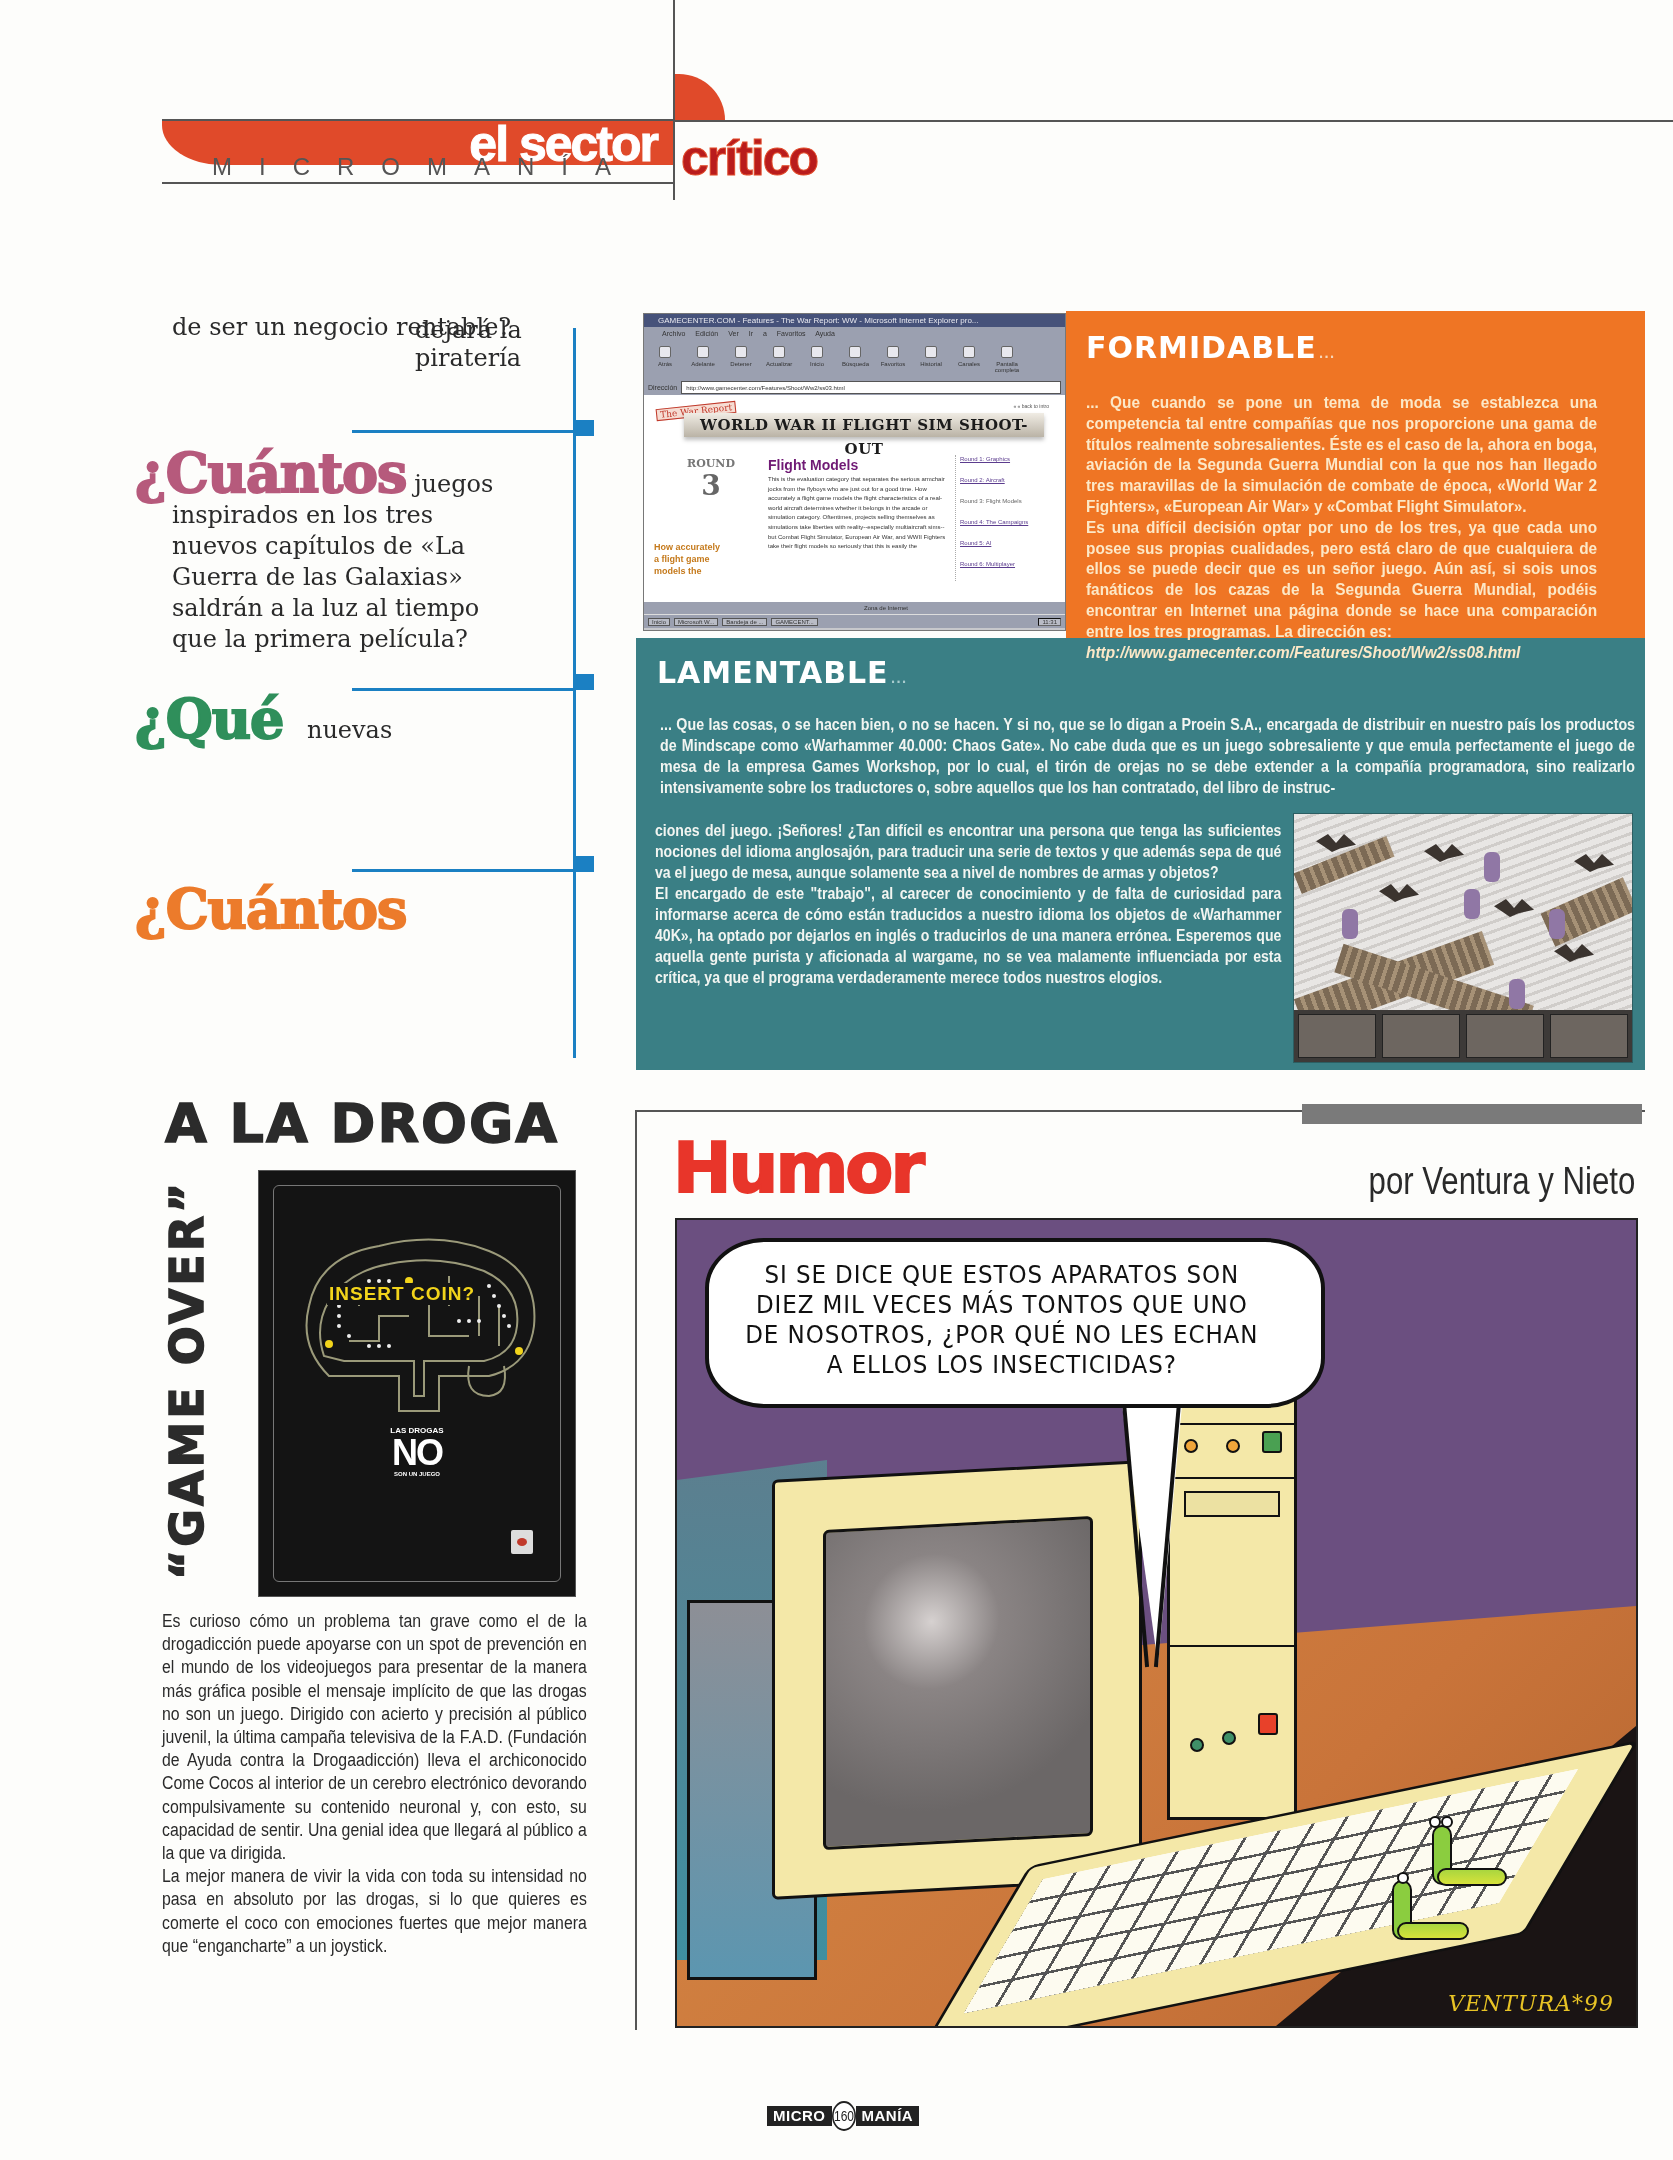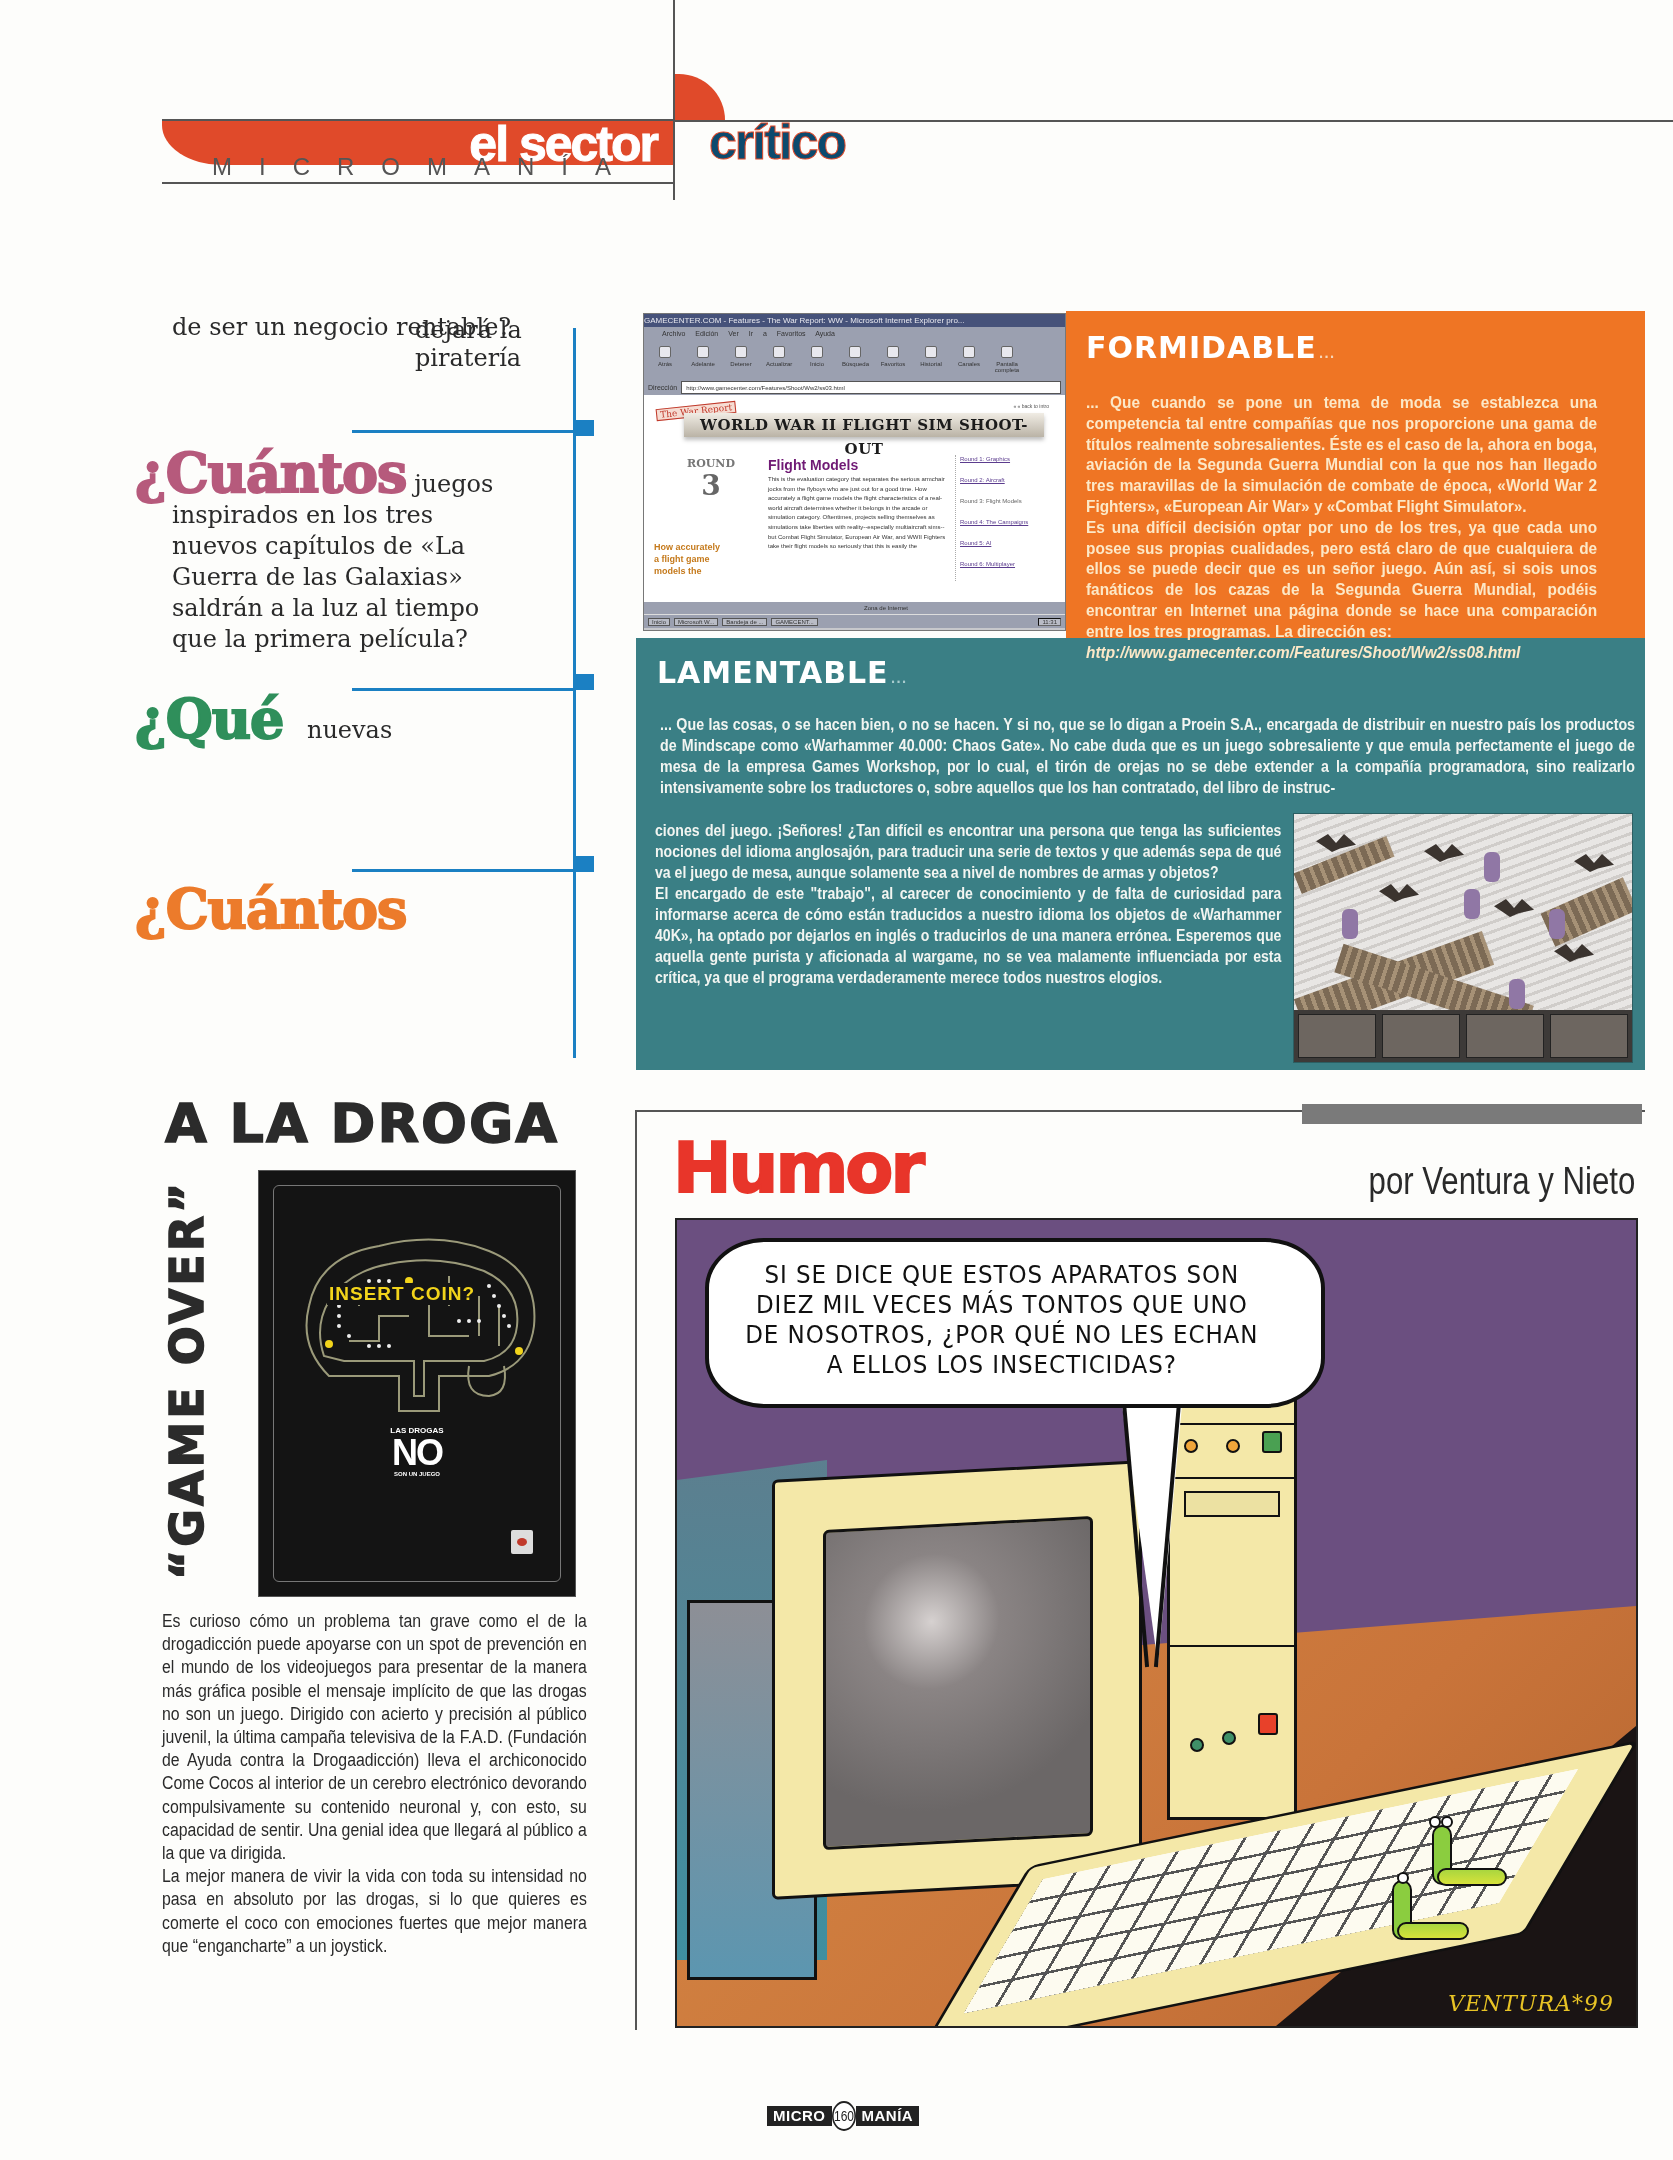--- a/index.html
+++ b/index.html
@@ -5,36 +5,36 @@
   * { box-sizing: border-box; margin: 0; padding: 0; }
   html, body { width: 1673px; height: 2160px; background: #fdfdfb; overflow: hidden; }
   body { position: relative; font-family: "Liberation Sans", sans-serif; color: #222; }
 
   
   .hdr-vline { position: absolute; left: 673px; top: 0; width: 2px; height: 200px; background: #555; }
   .hdr-hline { position: absolute; left: 673px; top: 120px; width: 1000px; height: 2px; background: #555; }
   .hdr-sun { position: absolute; left: 675px; top: 74px; width: 50px; height: 46px; background: #e04a2a; border-top-right-radius: 46px 46px; }
   .hdr-band { position: absolute; left: 162px; top: 119px; width: 511px; height: 46px; background: #e04a2a; border-bottom-left-radius: 60px 40px; border-top: 2px solid #555; }
   .hdr-band-text { position: absolute; right: 16px; top: -4px; font-family: Liberation Sans, sans-serif; font-weight: 900; font-size: 50px; color: #fff; letter-spacing: -2px; -webkit-text-stroke: 1px #fff; line-height: 54px; }
-  .hdr-critico { position: absolute; left: 681px; top: 115px; font-weight: 900; font-size: 50px; color: #0c4a6e; letter-spacing: -2px; -webkit-text-stroke: 1px #e04a2a; line-height: 54px; margin-left: 28px; }
+  .hdr-critico { position: absolute; left: 681px; top: 131px; font-weight: 900; font-size: 50px; color: #b91c1c; letter-spacing: -2px; -webkit-text-stroke: 1px #e04a2a; line-height: 54px; }
   .hdr-micromania { position: absolute; left: 162px; top: 150px; width: 511px; height: 34px; border-bottom: 2px solid #555; font-size: 24px; color: #555; letter-spacing: 27px; padding-left: 50px; line-height: 34px; }
 
   
   .q-vline { position: absolute; left: 573px; top: 328px; width: 3px; height: 730px; background: #1b80c3; }
   .q-tick { position: absolute; width: 18px; height: 16px; background: #1b80c3; left: 576px; }
   .q-hline { position: absolute; height: 3px; background: #1b80c3; left: 352px; width: 224px; }
   .q { position: absolute; left: 135px; width: 430px; font-family: "DejaVu Serif", serif; font-size: 24px; line-height: 31px; color: #2a2a2a; }
   .q .big { font-family: "DejaVu Serif", serif; font-weight: 900; font-size: 54px; letter-spacing: -1px; line-height: 54px; -webkit-text-stroke: 2px currentColor; }
   .q .ind { padding-left: 37px; display: block; }
 
   
   .box-orange { position: absolute; left: 1066px; top: 311px; width: 579px; height: 388px; background: #ef7524; }
   .box-teal { position: absolute; left: 636px; top: 638px; width: 1009px; height: 432px; background: #3a7f85; }
   .browser { position: absolute; left: 643px; top: 313px; width: 423px; height: 318px; background: #c7c8cc; border: 1px solid #777; overflow: hidden; font-size: 7px; color: #333; }
-  .b-title { height: 13px; background: #46527a; color: #e9e9f0; font-size: 8px; line-height: 13px; white-space: nowrap; overflow: hidden; }
+  .b-title { height: 13px; background: #46527a; color: #e9e9f0; font-size: 8px; line-height: 13px; padding-left: 14px; white-space: nowrap; overflow: hidden; }
   .b-menu { height: 14px; line-height: 14px; padding-left: 18px; word-spacing: 8px; background: #9ba0b0; color: #333; }
   .b-toolbar { height: 38px; background: #9ba0b0; display: flex; padding: 3px 8px; gap: 12px; }
   .b-tool { width: 26px; text-align: center; font-size: 6px; color: #333; }
   .b-tool i { display: block; width: 12px; height: 12px; margin: 2px auto 3px; background: #e8e8ee; border: 1px solid #666; border-radius: 2px; }
   .b-addr { height: 16px; background: #9ba0b0; display: flex; align-items: center; padding-left: 4px; gap: 4px; }
   .b-addr .url { background: #fff; flex: 1; height: 13px; line-height: 13px; padding-left: 4px; border: 1px solid #555; font-size: 6px; margin-right: 4px; }
   .b-page { position: relative; background: #fff; height: 207px; }
   .b-banner { position: absolute; left: 40px; top: 18px; width: 360px; height: 24px; background: linear-gradient(#f0ece4,#bab3a6); font-family: "DejaVu Serif", serif; font-weight: bold; font-size: 15px; color: #1b1b1b; line-height: 24px; text-align: center; letter-spacing: 0.5px; box-shadow: 0 3px 4px rgba(0,0,0,0.25); }
   .b-report { position: absolute; left: 12px; top: 10px; font-family: "DejaVu Serif", serif; font-size: 9px; color: #c0392b; background: #f6ddd3; border: 1px solid #c0392b; padding: 0 3px; transform: rotate(-6deg); }
   .b-back { position: absolute; right: 16px; top: 8px; font-size: 5px; color: #555; }

